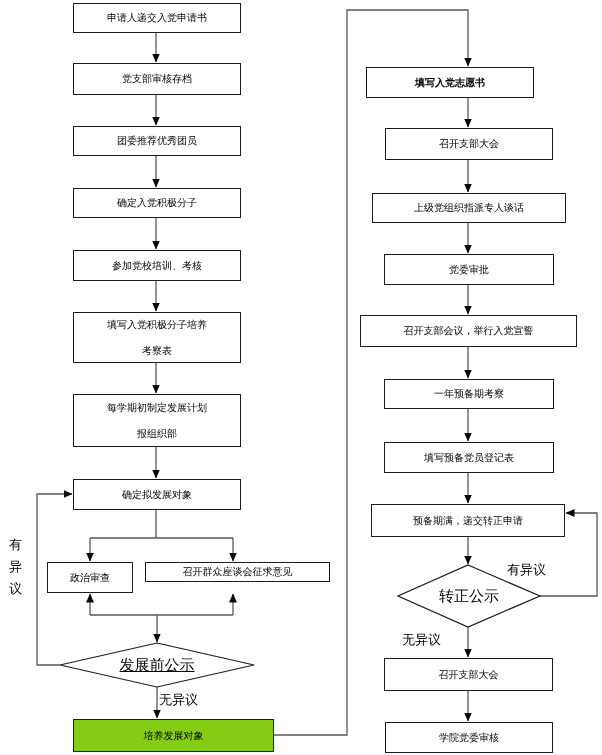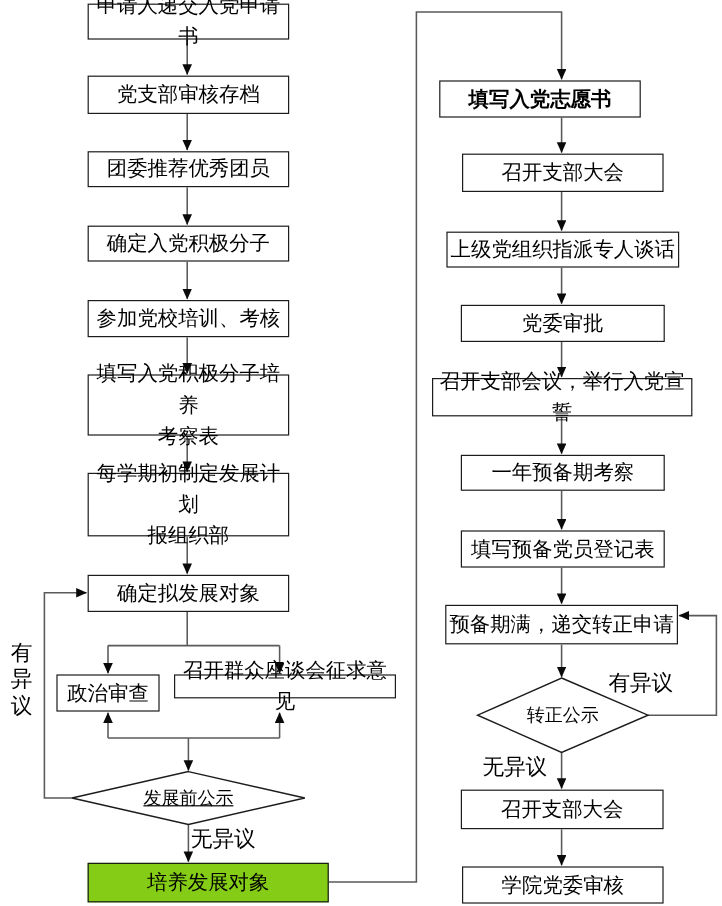--- a/index.html
+++ b/index.html
@@ -20,39 +20,39 @@
   }
   .flow-node {
     position: absolute;
     box-sizing: border-box;
     border: 1px solid #1c1c1c;
     background: #ffffff;
     display: flex;
     align-items: center;
     justify-content: center;
     text-align: center;
-    font-size: 17px;
+    font-size: 10px;
     line-height: 26px;
     white-space: pre-line;
     z-index: 2;
   }
   .decision-label {
     position: absolute;
     box-sizing: border-box;
     display: flex;
     align-items: center;
     justify-content: center;
     text-align: center;
     font-size: 15px;
     background: transparent;
     z-index: 3;
   }
   .flow-label {
     position: absolute;
-    font-size: 18px;
+    font-size: 13px;
     line-height: 17px;
     white-space: nowrap;
     z-index: 3;
   }
   .flow-label.vertical {
     width: 20px;
     line-height: 22px;
     word-break: break-all;
     white-space: normal;
   }

